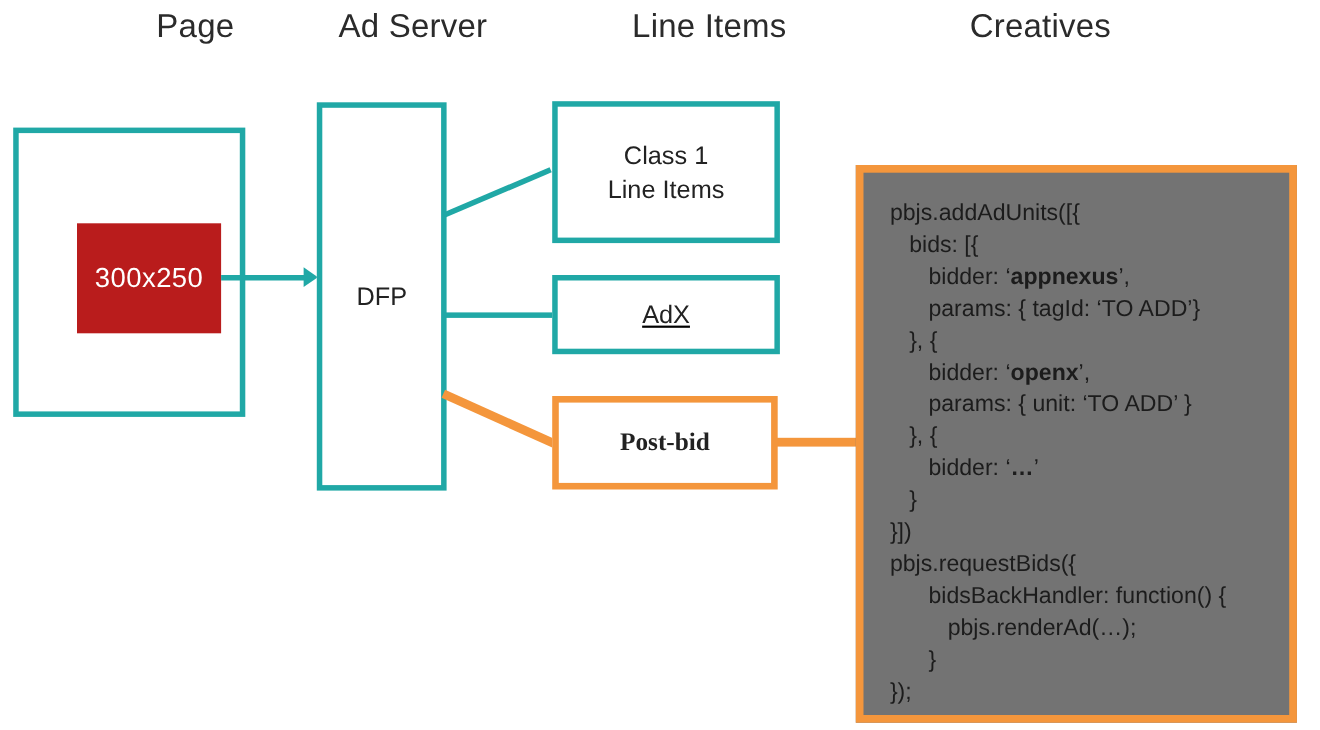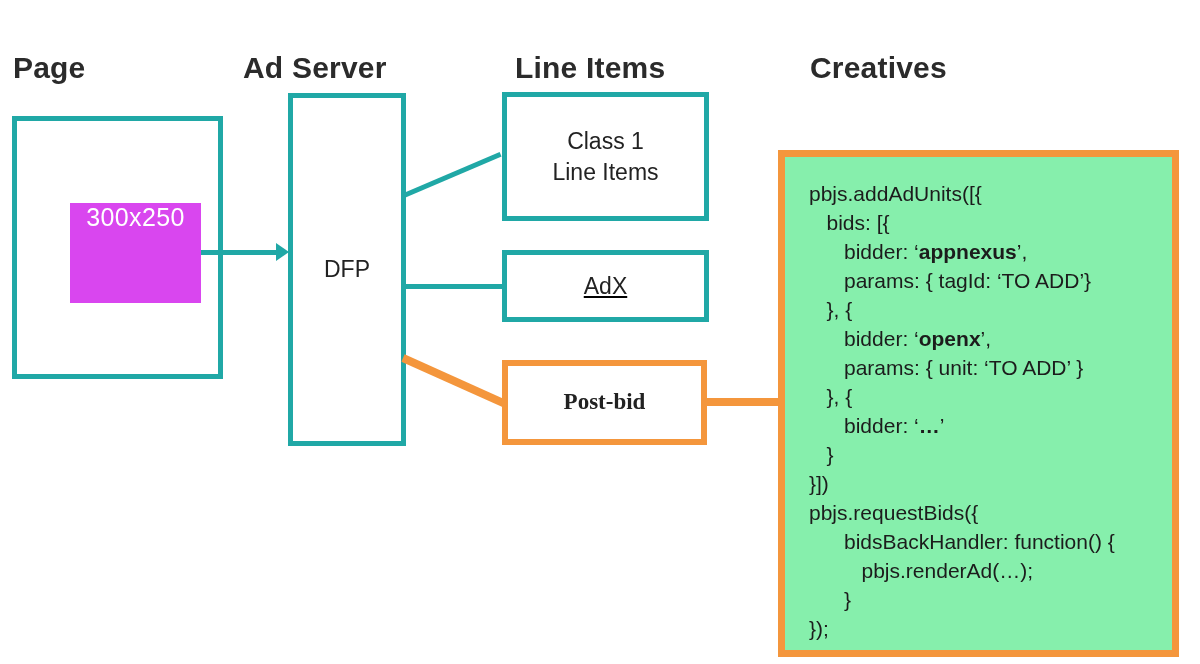--- a/index.html
+++ b/index.html
@@ -14,27 +14,26 @@
   #stage {
     position: relative;
     width: 1200px;
     height: 664px;
     background: #ffffff;
     overflow: hidden;
   }
   
   .col-header {
     position: absolute;
-    text-align: left;
+    text-align: right;
     font-size: 30px;
     color: #2b2b2b;
-    font-weight: 700;
+    font-weight: 400;
     white-space: nowrap;
     letter-spacing: 0.2px;
-    margin-top: 43px;
   }
   
   .box {
     position: absolute;
     box-sizing: border-box;
     background: #ffffff;
     display: flex;
     align-items: center;
     justify-content: center;
     text-align: center;
@@ -44,22 +43,23 @@
   .box-label {
     font-size: 23px;
     color: #222222;
     line-height: 1.32;
     white-space: pre-line;
   }
   .box-label.bold { font-weight: bold; }
   
   .creative {
     position: absolute;
-    background: #d946ef;
+    background: #b91c1c;
     display: flex;
+    align-items: center;
     justify-content: center;
   }
   .creative span {
     color: #ffffff;
     font-size: 25px;
     letter-spacing: 0.4px;
   }
   
   .conn {
     position: absolute;
@@ -75,21 +75,21 @@
     position: absolute;
     width: 0; height: 0;
     border-top: 9px solid transparent;
     border-bottom: 9px solid transparent;
     border-left: 13px solid #20a8a6;
   }
   
   .code-panel {
     position: absolute;
     box-sizing: border-box;
-    background: #86efac;
+    background: #737373;
     border: 7px solid #f4963c;
   }
   .code-lines {
     position: absolute;
     left: 24px;
     top: 22px;
     font-size: 21px;
     color: #1c1c1c;
     line-height: 29px;
     white-space: pre;

